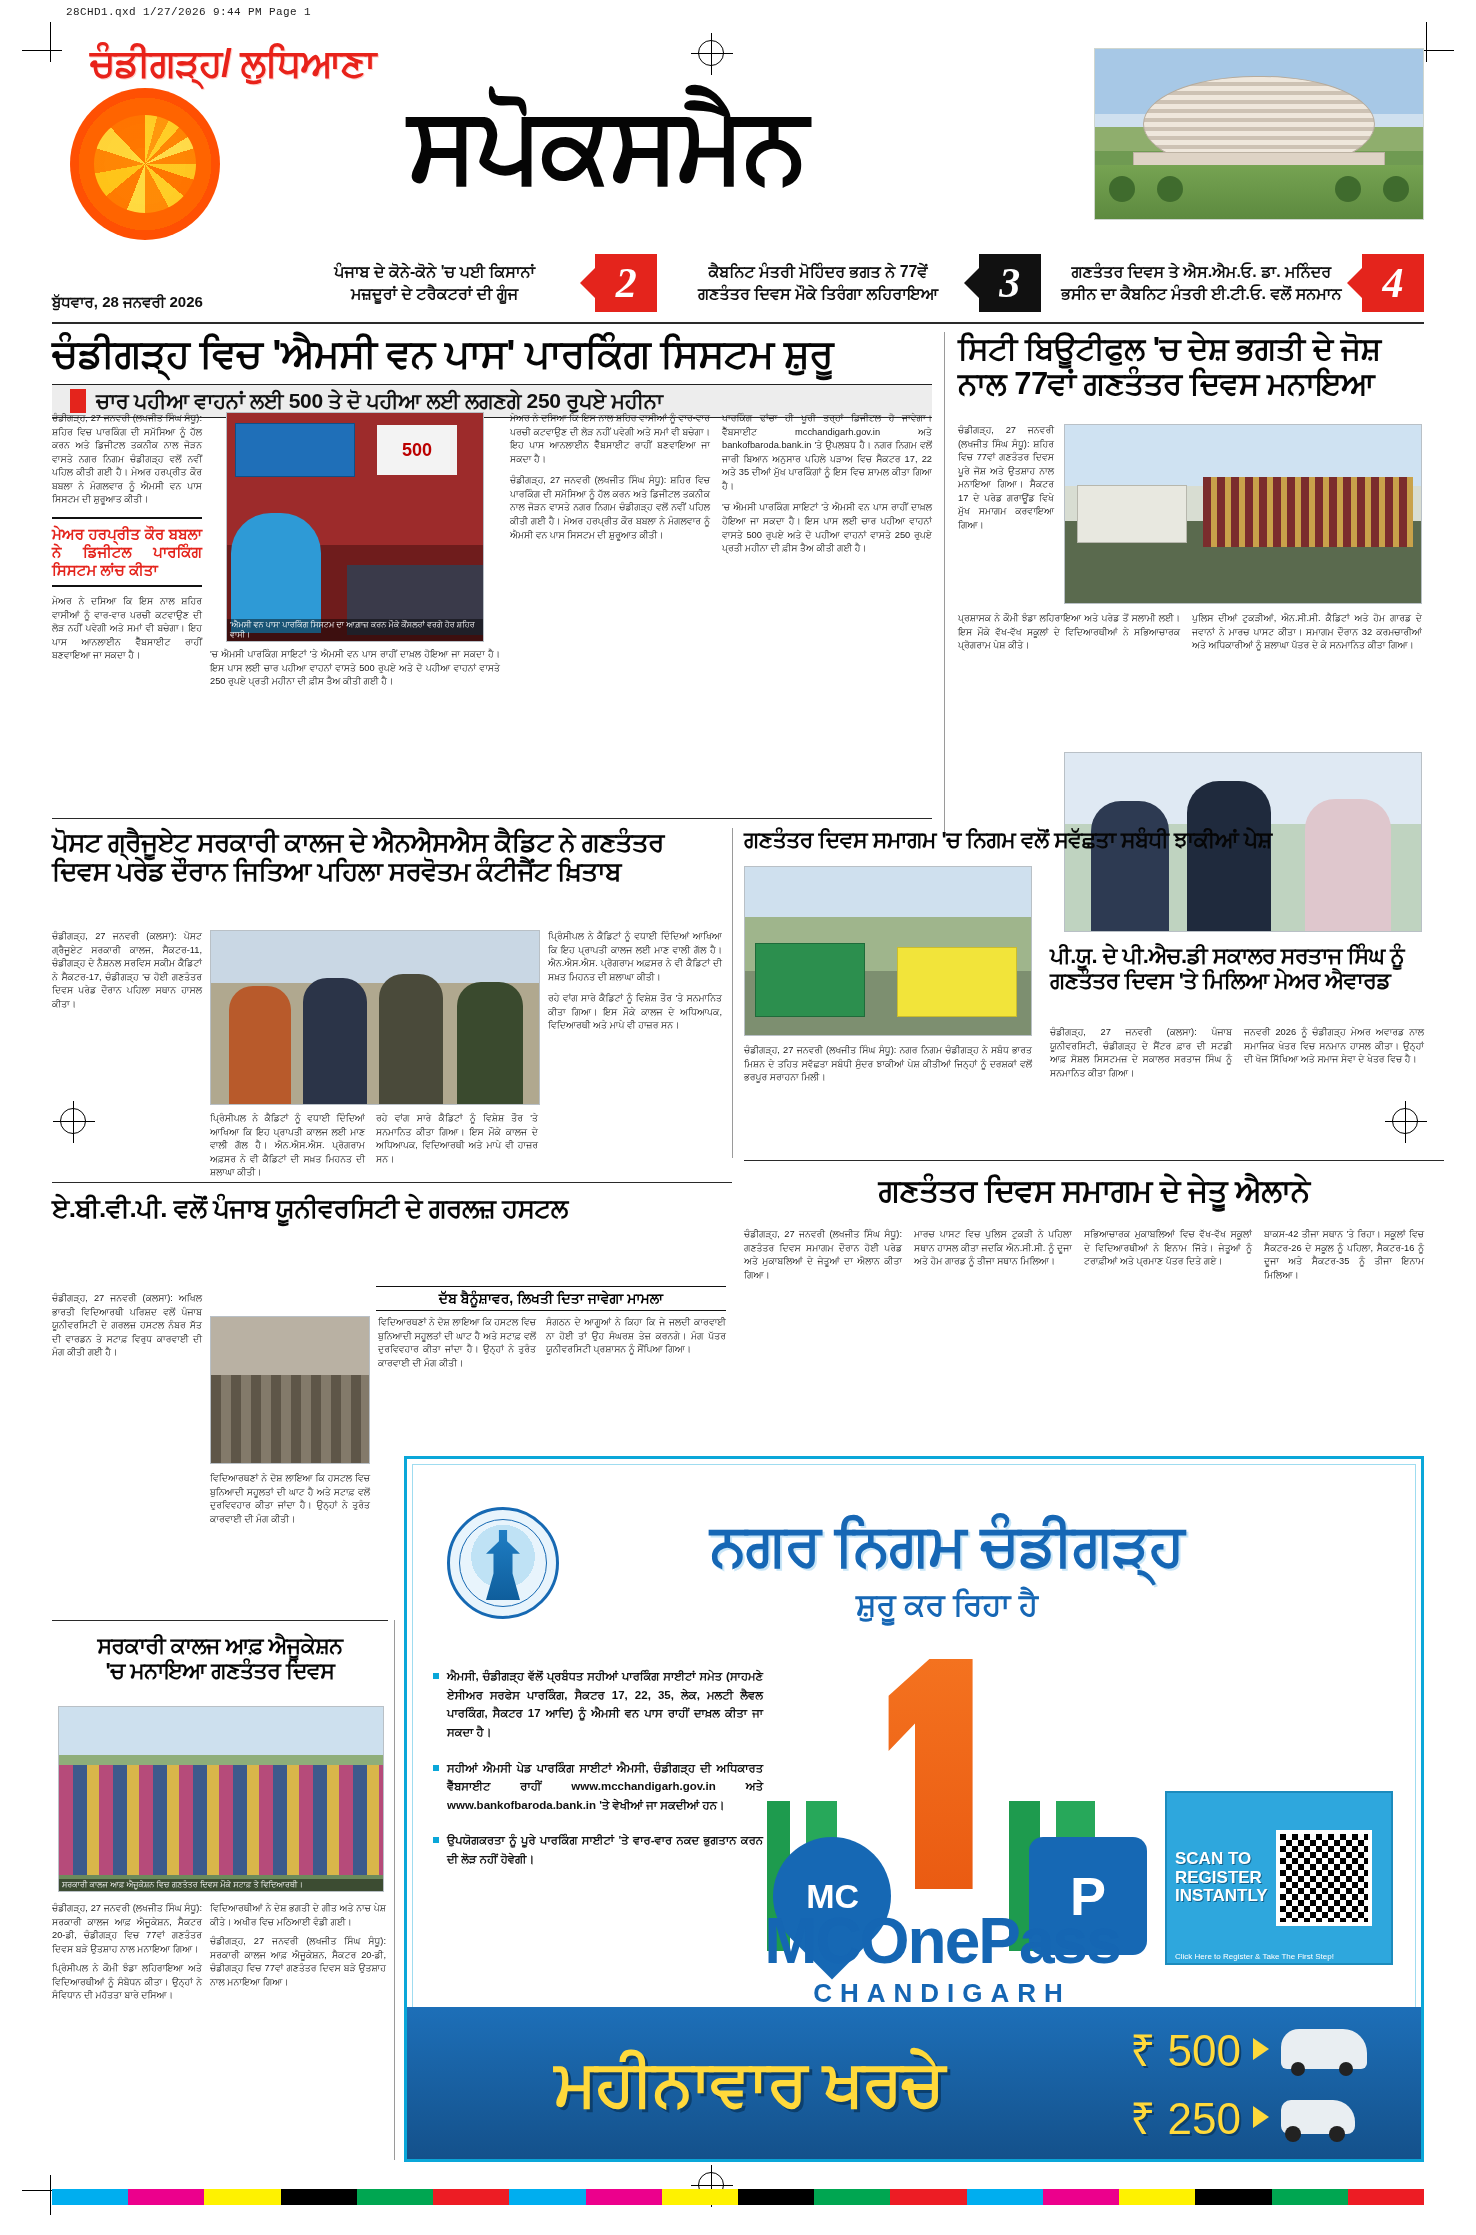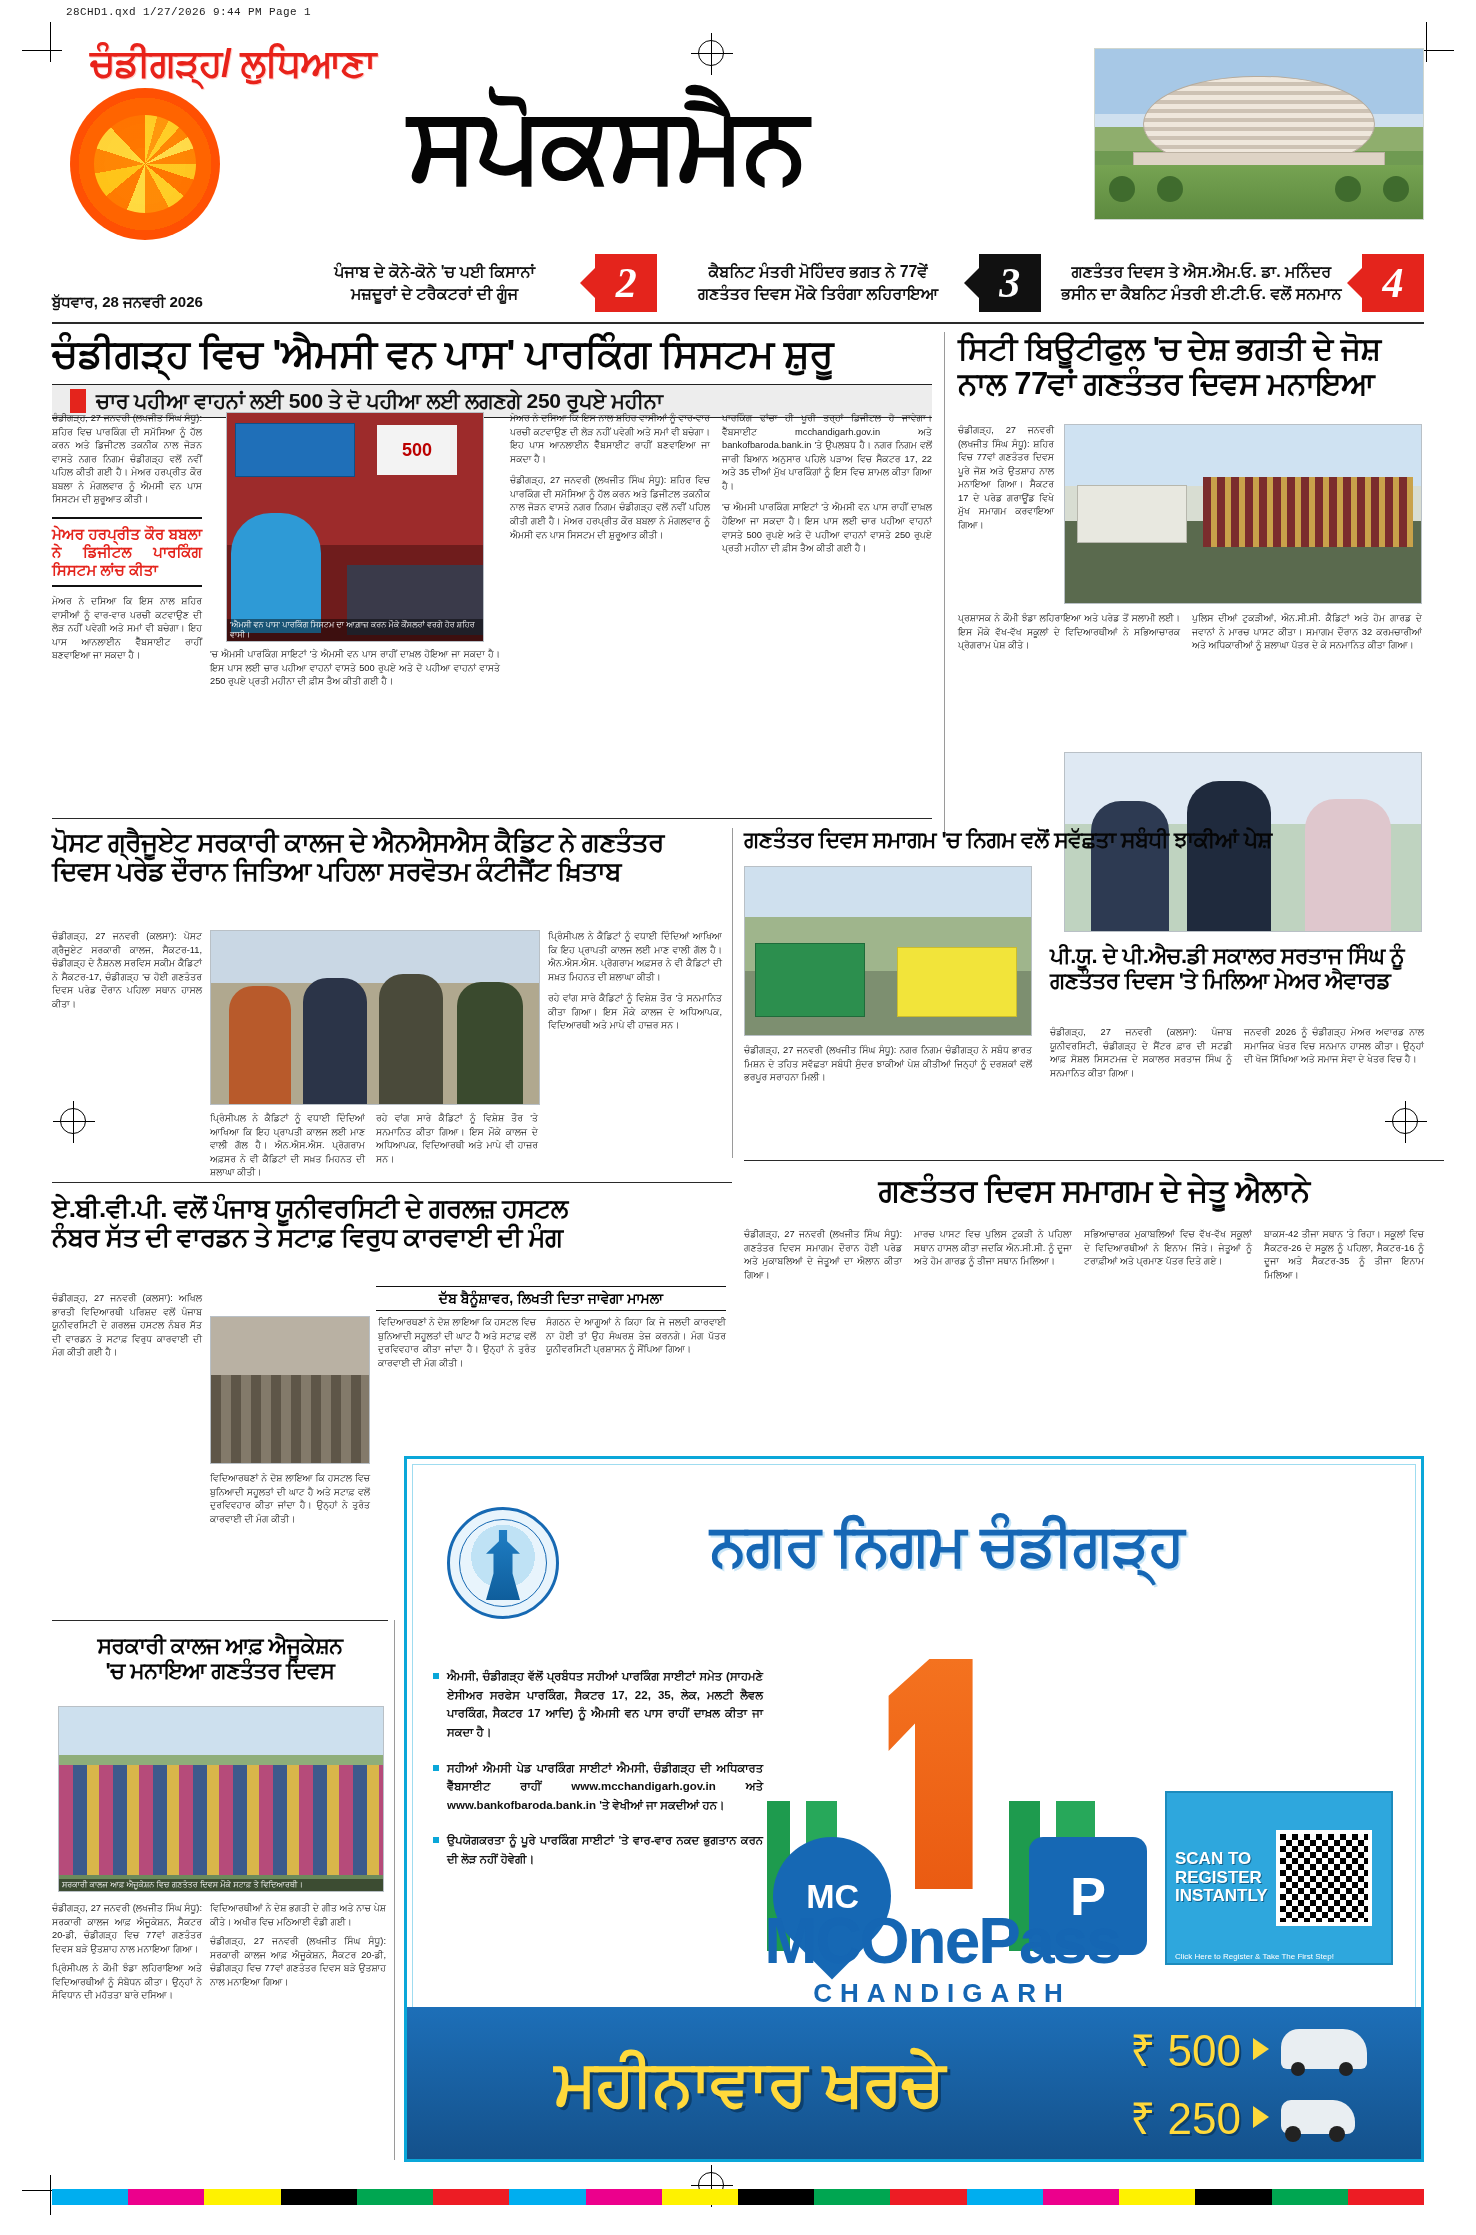--- a/index.html
+++ b/index.html
@@ -417,21 +417,20 @@
     <p>ਚੰਡੀਗੜ੍ਹ, 27 ਜਨਵਰੀ (ਕਲਸਾ): ਪੰਜਾਬ ਯੂਨੀਵਰਸਿਟੀ, ਚੰਡੀਗੜ੍ਹ ਦੇ ਸੈਂਟਰ ਫ਼ਾਰ ਦੀ ਸਟਡੀ ਆਫ਼ ਸੋਸ਼ਲ ਸਿਸਟਮਜ਼ ਦੇ ਸਕਾਲਰ ਸਰਤਾਜ ਸਿੰਘ ਨੂੰ ਸਨਮਾਨਿਤ ਕੀਤਾ ਗਿਆ।</p>
   </div>
   <div style="position:absolute; left:1244px; top:1026px; width:180px;" class="body-col">
     <p>ਜਨਵਰੀ 2026 ਨੂੰ ਚੰਡੀਗੜ੍ਹ ਮੇਅਰ ਅਵਾਰਡ ਨਾਲ ਸਮਾਜਿਕ ਖੇਤਰ ਵਿਚ ਸਨਮਾਨ ਹਾਸਲ ਕੀਤਾ। ਉਨ੍ਹਾਂ ਦੀ ਖੋਜ ਸਿੱਖਿਆ ਅਤੇ ਸਮਾਜ ਸੇਵਾ ਦੇ ਖੇਤਰ ਵਿਚ ਹੈ।</p>
   </div>
 
   <div class="hrule" style="left:52px; top:1182px; width:680px;"></div>
 
   <div style="position:absolute; left:52px; top:1194px; width:680px;">
     <div class="hl hl-md">ਏ.ਬੀ.ਵੀ.ਪੀ. ਵਲੋਂ ਪੰਜਾਬ ਯੂਨੀਵਰਸਿਟੀ ਦੇ ਗਰਲਜ਼ ਹਸਟਲ</div>
-    <div class="hl hl-md">ਨੰਬਰ ਸੱਤ ਦੀ ਵਾਰਡਨ ਤੇ ਸਟਾਫ਼ ਵਿਰੁਧ ਕਾਰਵਾਈ ਦੀ ਮੰਗ</div>
   </div>
 
   <div style="position:absolute; left:376px; top:1286px; width:350px; border-top:1px solid #111; border-bottom:1px solid #111; padding:3px 0;">
     <div style="font-size:14px; font-weight:700; text-align:center;">ਦੱਬ ਬੈਨੂੰਸ਼ਾਵਰ, ਲਿਖਤੀ ਦਿਤਾ ਜਾਵੇਗਾ ਮਾਮਲਾ</div>
   </div>
 
   <div class="photo ph-crowd" style="position:absolute; left:210px; top:1316px; width:160px; height:148px;">
     <div style="position:absolute;left:0;right:0;bottom:0;height:60%;
                 background:repeating-linear-gradient(90deg,#5e5648 0 10px,#837a6a 10px 20px);"></div>
   </div>
@@ -491,20 +490,21 @@
   <div class="vrule" style="left:394px; top:1620px; height:540px;"></div>
 
   <div class="ad">
     <div class="ad-inner"></div>
 
     <div class="ad-seal">
       <div class="tower"></div>
     </div>
 
     <div class="ad-title">ਨਗਰ ਨਿਗਮ ਚੰਡੀਗੜ੍ਹ</div>
+    <div class="ad-sub">ਸ਼ੁਰੂ ਕਰ ਰਿਹਾ ਹੈ</div>
 
     <ul class="ad-bullets">
       <li>ਐਮਸੀ, ਚੰਡੀਗੜ੍ਹ ਵੱਲੋਂ ਪ੍ਰਬੰਧਤ ਸਹੀਆਂ ਪਾਰਕਿੰਗ ਸਾਈਟਾਂ ਸਮੇਤ (ਸਾਹਮਣੇ ਏਸੀਅਰ ਸਰਫੇਸ ਪਾਰਕਿੰਗ, ਸੈਕਟਰ 17, 22, 35, ਲੇਕ, ਮਲਟੀ ਲੈਵਲ ਪਾਰਕਿੰਗ, ਸੈਕਟਰ 17 ਆਦਿ) ਨੂੰ ਐਮਸੀ ਵਨ ਪਾਸ ਰਾਹੀਂ ਦਾਖ਼ਲ ਕੀਤਾ ਜਾ ਸਕਦਾ ਹੈ।</li>
       <li>ਸਹੀਆਂ ਐਮਸੀ ਪੇਡ ਪਾਰਕਿੰਗ ਸਾਈਟਾਂ ਐਮਸੀ, ਚੰਡੀਗੜ੍ਹ ਦੀ ਅਧਿਕਾਰਤ ਵੈੱਬਸਾਈਟ ਰਾਹੀਂ www.mcchandigarh.gov.in ਅਤੇ www.bankofbaroda.bank.in 'ਤੇ ਵੇਖੀਆਂ ਜਾ ਸਕਦੀਆਂ ਹਨ।</li>
       <li>ਉਪਯੋਗਕਰਤਾ ਨੂੰ ਪੂਰੇ ਪਾਰਕਿੰਗ ਸਾਈਟਾਂ 'ਤੇ ਵਾਰ-ਵਾਰ ਨਕਦ ਭੁਗਤਾਨ ਕਰਨ ਦੀ ਲੋੜ ਨਹੀਂ ਹੋਵੇਗੀ।</li>
     </ul>
 
     <div class="ad-art">
       <div class="skyline"></div>
       <div class="one"></div>

